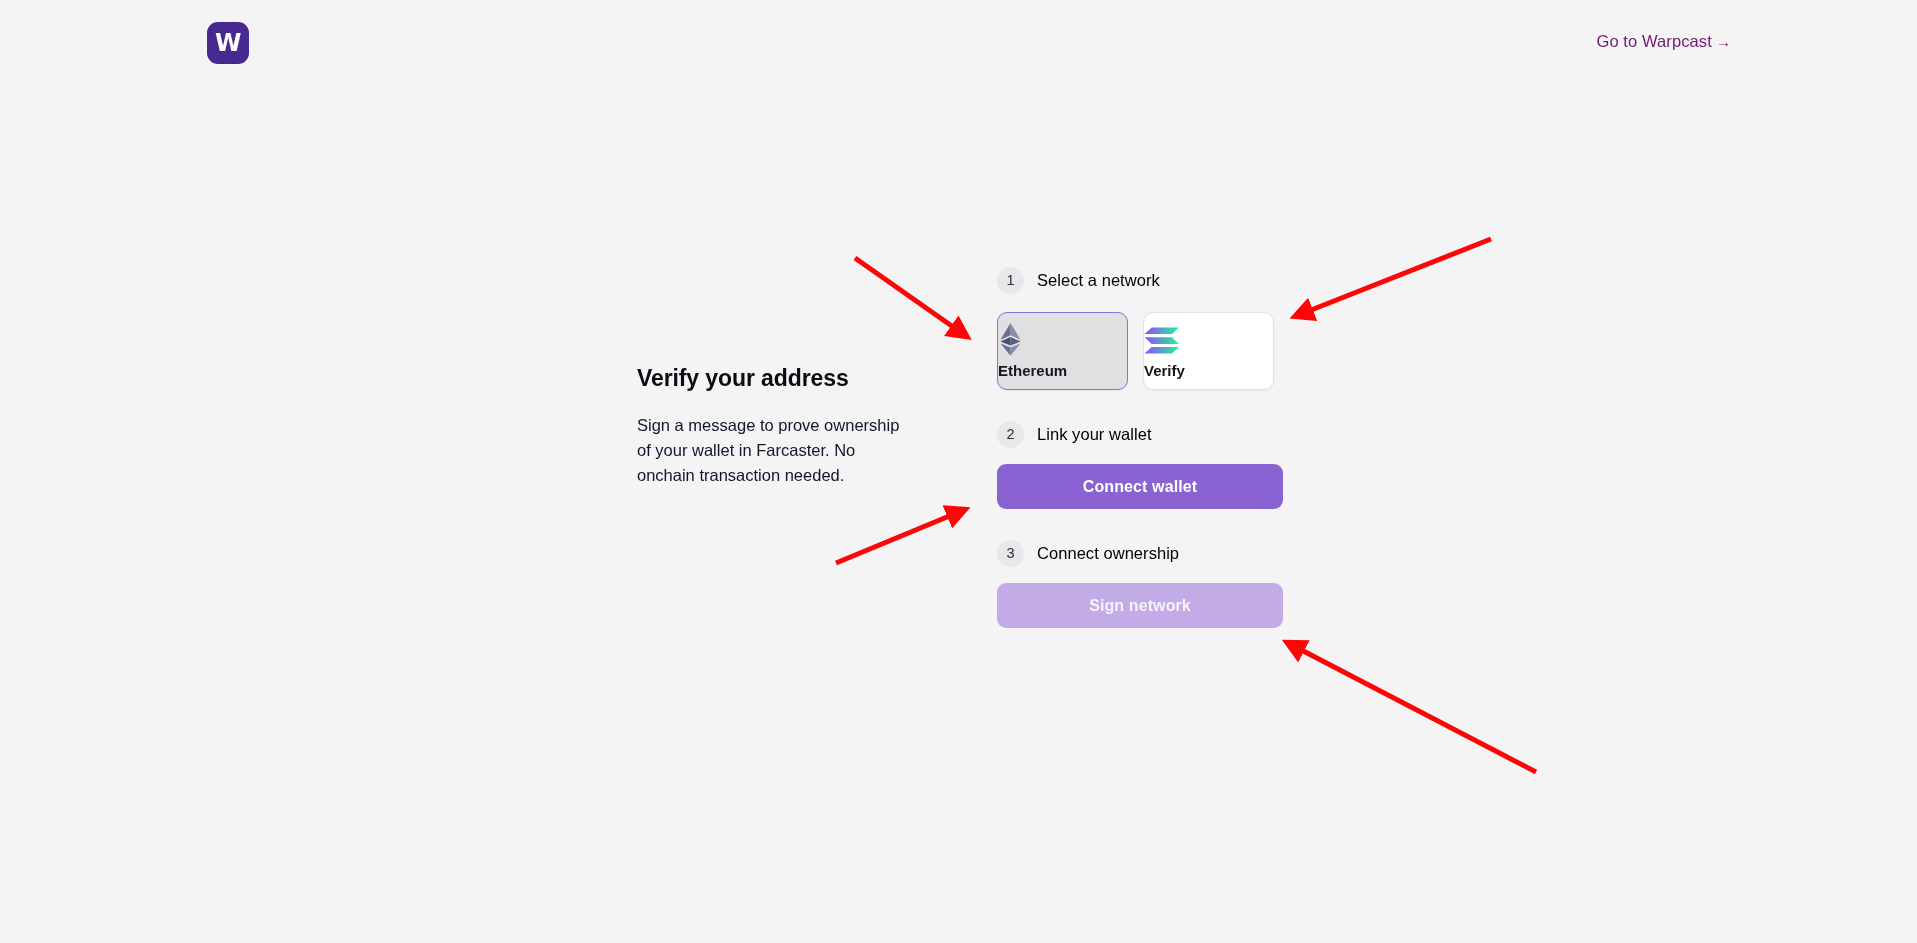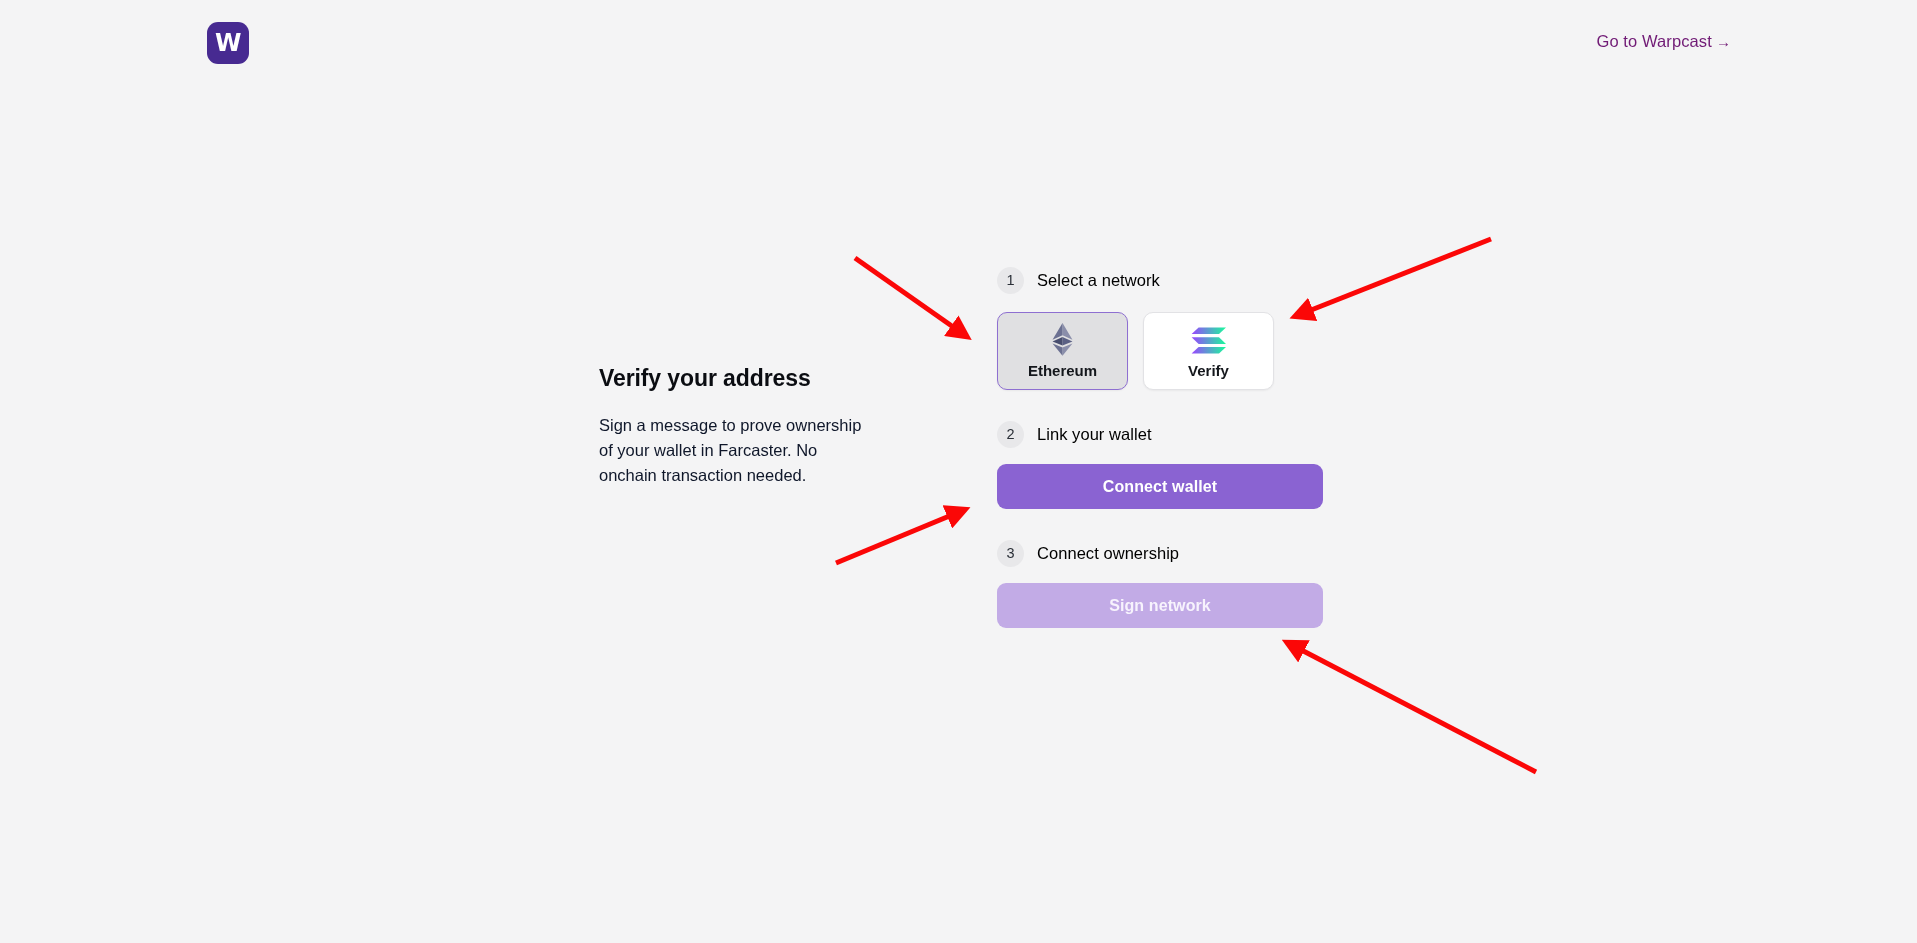--- a/index.html
+++ b/index.html
@@ -54,21 +54,21 @@
     letter-spacing: 0.1px;
   }
   .warpcast-link .arrow-glyph {
     margin-left: 4px;
     font-size: 15px;
   }
 
   
   .copy-block {
     position: absolute;
-    left: 599px;
+    left: 637px;
     top: 365px;
     width: 285px;
   }
   .copy-title {
     font-size: 23px;
     font-weight: bold;
     color: #0b0d12;
     margin: 0 0 20px 0;
     line-height: 1.2;
     letter-spacing: -0.1px;
@@ -119,21 +119,21 @@
     margin-top: 17px;
   }
   .network-card {
     width: 131px;
     height: 78px;
     border-radius: 10px;
     background: #ffffff;
     border: 1px solid #e2e2e5;
     display: flex;
     flex-direction: column;
-    align-items: center;
+    align-items: flex-start;
     justify-content: center;
     gap: 6px;
     box-sizing: border-box;
     box-shadow: 0 1px 2px rgba(16,18,22,0.05);
   }
   .network-card.selected {
     background: #e0e0e2;
     border: 1.5px solid #8e6fd1;
   }
   .network-name {
@@ -144,21 +144,21 @@
   .network-icon {
     height: 33px;
     display: flex;
     align-items: center;
     justify-content: center;
   }
 
   
   .action-btn {
     display: block;
-    width: 326px;
+    width: 286px;
     height: 45px;
     margin-top: 15px;
     border: none;
     border-radius: 9px;
     font-size: 16px;
     font-weight: bold;
     color: #ffffff;
     cursor: pointer;
     font-family: "Liberation Sans", sans-serif;
     letter-spacing: 0.1px;

